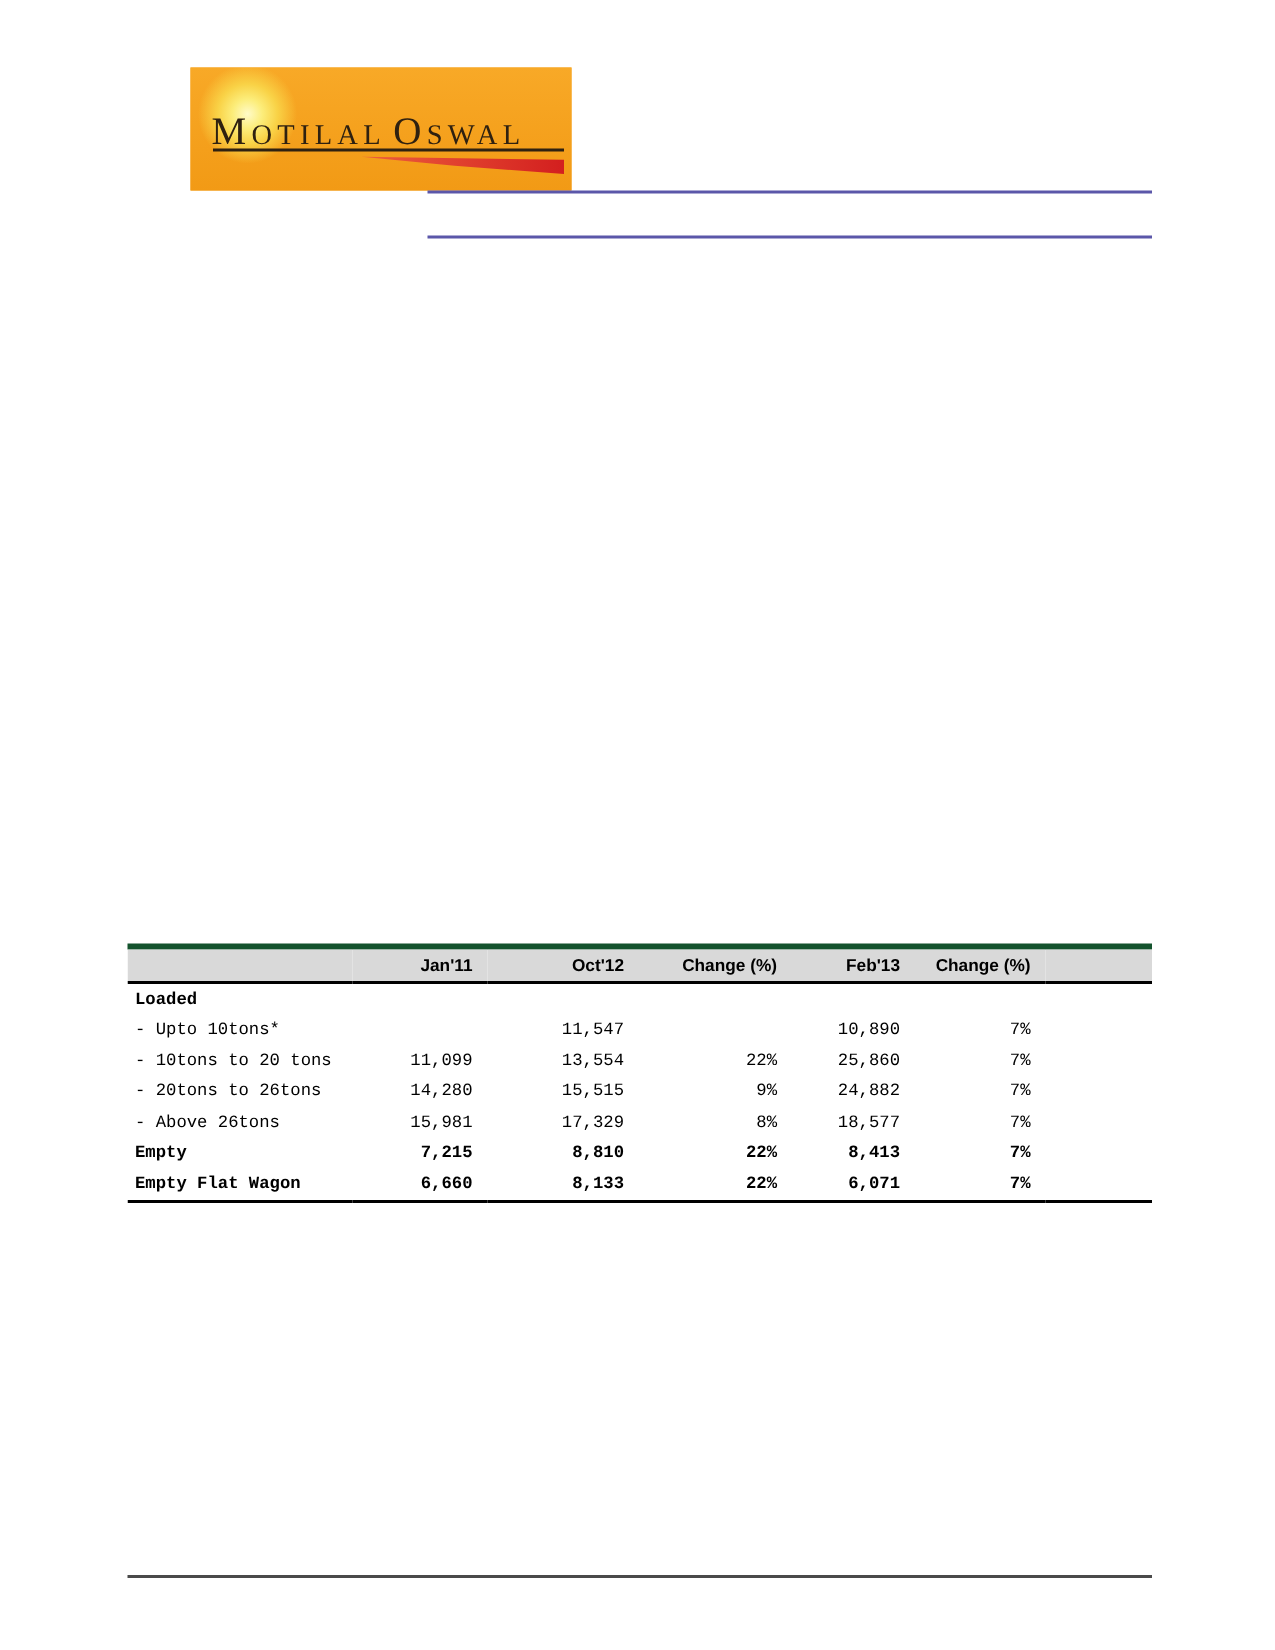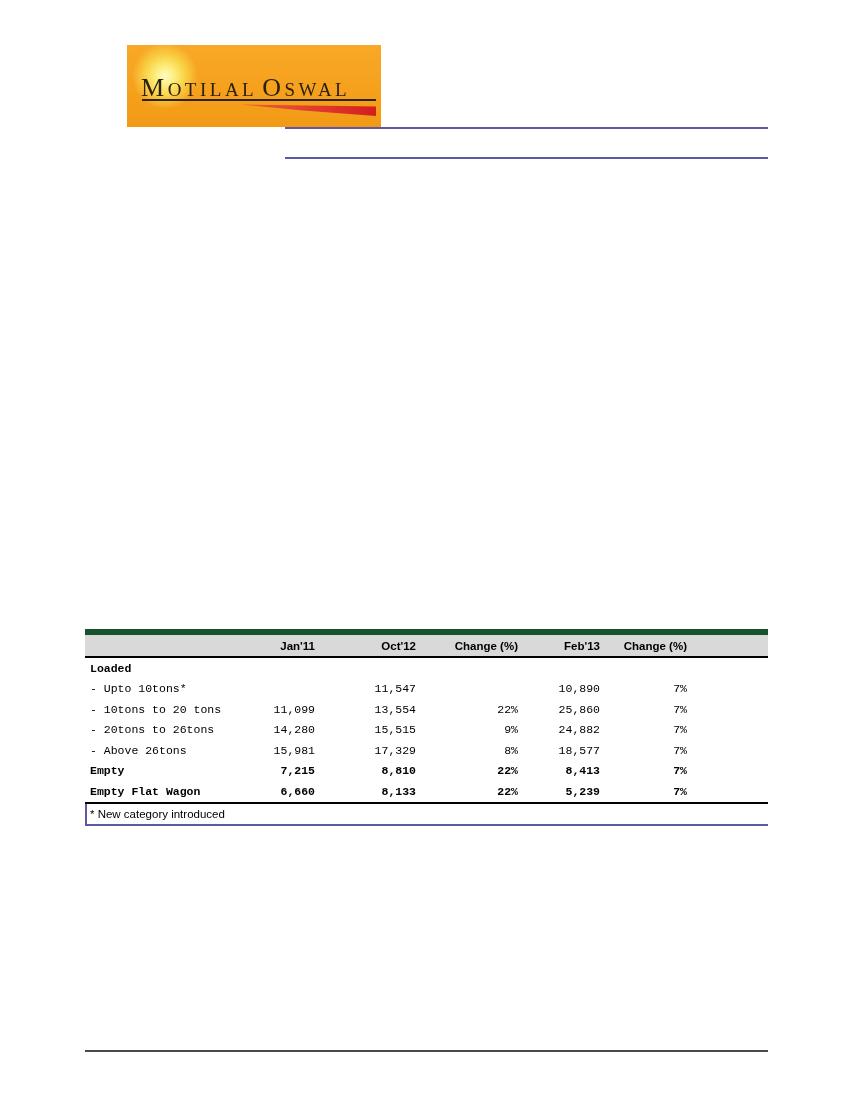--- a/index.html
+++ b/index.html
@@ -69,21 +69,21 @@
   .rule-top-1 { left: 285px; top: 127px; width: 483px; }
   .rule-top-2 { left: 285px; top: 157px; width: 483px; }
 
   
   .table-wrap {
     position: absolute;
     left: 85px;
     top: 629px;
     width: 683px;
     overflow: hidden;
-    border-top: 6px solid #14532d;
+    border-top: 4px solid #14532d;
   }
   table.freight {
     border-collapse: collapse;
     table-layout: fixed;
     width: 832px;
     font-size: 11.5px;
     color: #000000;
   }
   table.freight th {
     background: #D9D9D9;
@@ -232,24 +232,23 @@
           <td>22%</td>
           <td>8,413</td>
           <td>7%</td>
           <td></td>
         </tr>
         <tr class="bold-row last-row">
           <td class="label-col">Empty Flat Wagon</td>
           <td>6,660</td>
           <td>8,133</td>
           <td>22%</td>
-          <td>5,239</td>
+          <td>6,071</td>
           <td>7%</td>
           <td></td>
         </tr>
       </tbody>
     </table>
-    <div class="footnote-row">* New category introduced</div>
   </div>
 
   <div class="rule-bottom"></div>
 
 </div>
 
 </body></html>

